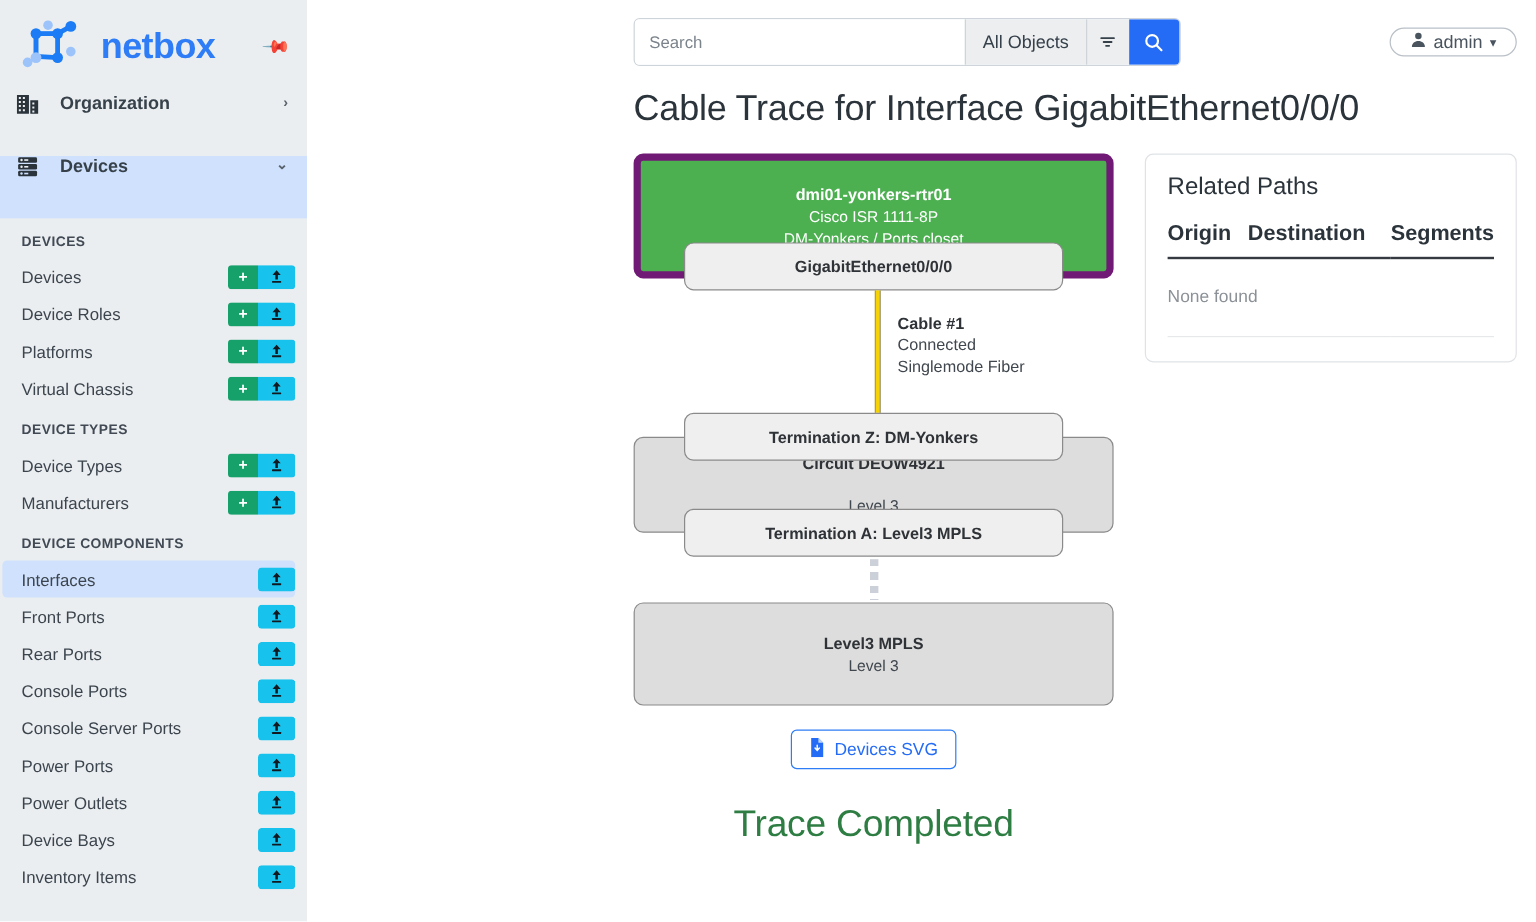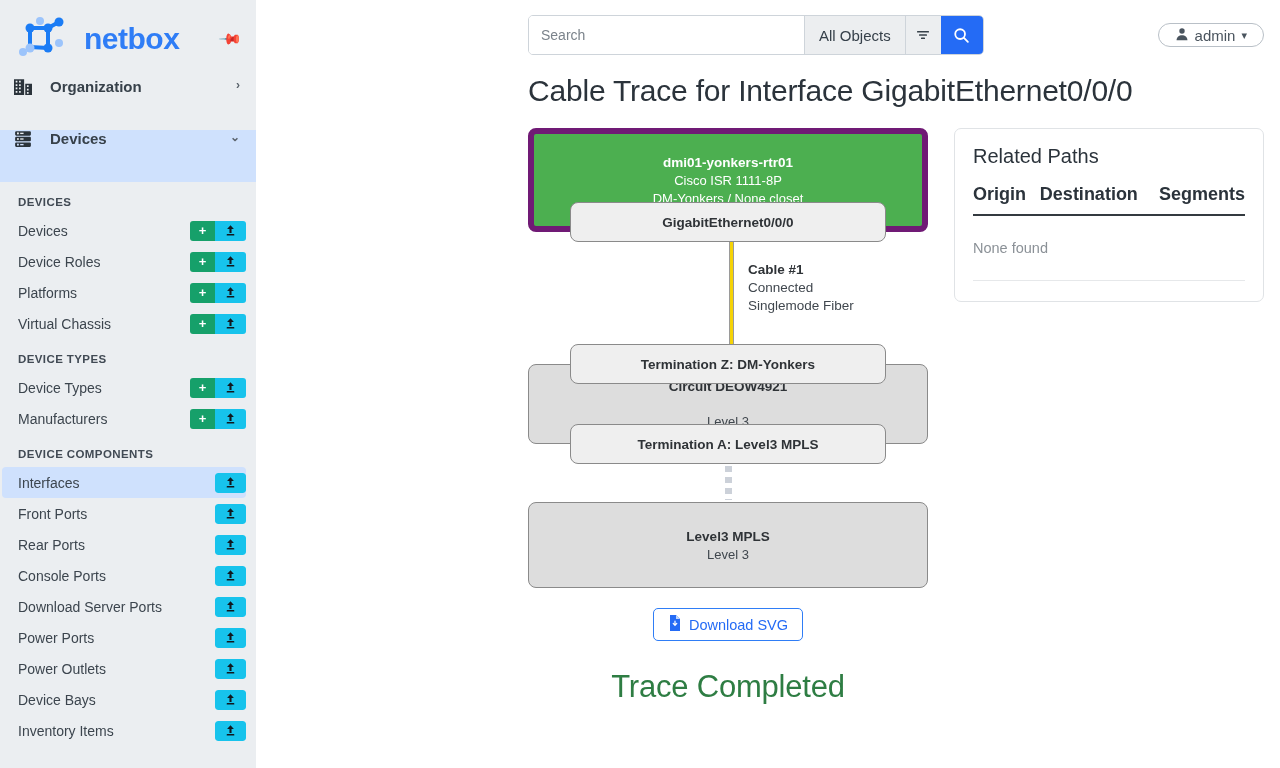--- a/index.html
+++ b/index.html
@@ -384,21 +384,21 @@
           <div class="btn-pair">
             <div class="btn-imp solo">
               <svg width="13" height="13" viewBox="0 0 16 16" fill="#11181f">
                 <path d="M8 1.5 L12.2 6.3 H9.3 V11 H6.7 V6.3 H3.8 Z"></path>
                 <rect x="3.3" y="12.4" width="9.4" height="1.9" rx="0.5"></rect>
               </svg>
             </div>
           </div>
         </div>
         <div class="nav-item">
-          <span class="ni-label">Download Server Ports</span>
+          <span class="ni-label">Console Server Ports</span>
           <div class="btn-pair">
             <div class="btn-imp solo">
               <svg width="13" height="13" viewBox="0 0 16 16" fill="#11181f">
                 <path d="M8 1.5 L12.2 6.3 H9.3 V11 H6.7 V6.3 H3.8 Z"></path>
                 <rect x="3.3" y="12.4" width="9.4" height="1.9" rx="0.5"></rect>
               </svg>
             </div>
           </div>
         </div>
         <div class="nav-item">
@@ -485,21 +485,21 @@
 
     <div class="page-title">Cable Trace for Interface GigabitEthernet0/0/0</div>
 
     <div class="content">
 
       <div class="trace-col">
 
         <div class="node-device">
           <div class="nd-name">dmi01-yonkers-rtr01</div>
           <div class="nd-sub">Cisco ISR 1111-8P</div>
-          <div class="nd-sub">DM-Yonkers / None closet</div>
+          <div class="nd-sub">DM-Yonkers / Ports closet</div>
         </div>
 
         <div style="margin-top:-30px;">
           <div class="node-term">
             <span>GigabitEthernet0/0/0</span>
           </div>
         </div>
 
         <div class="cable-region">
           <div class="cable-line"></div>
@@ -534,21 +534,21 @@
 
         <div class="dl-btn-row">
           <div class="dl-btn">
             <span>
               <svg width="14" height="16" viewBox="0 0 14 16" fill="#246bf5">
                 <path d="M2 0h6l4 4v12H2V0z"></path>
                 <path d="M8 0l4 4H8V0z" fill="#bfd6fd"></path>
                 <path d="M7 6v4M5.2 8.4L7 10.4l1.8-2" stroke="#fff" stroke-width="1.2" fill="none" stroke-linecap="round"></path>
               </svg>
             </span>
-            <span>Download SVG</span>
+            <span>Devices SVG</span>
           </div>
         </div>
 
         <div class="trace-status">Trace Completed</div>
       </div>
 
       <div class="card">
         <div class="card-title">Related Paths</div>
         <table class="paths">
           <thead>

